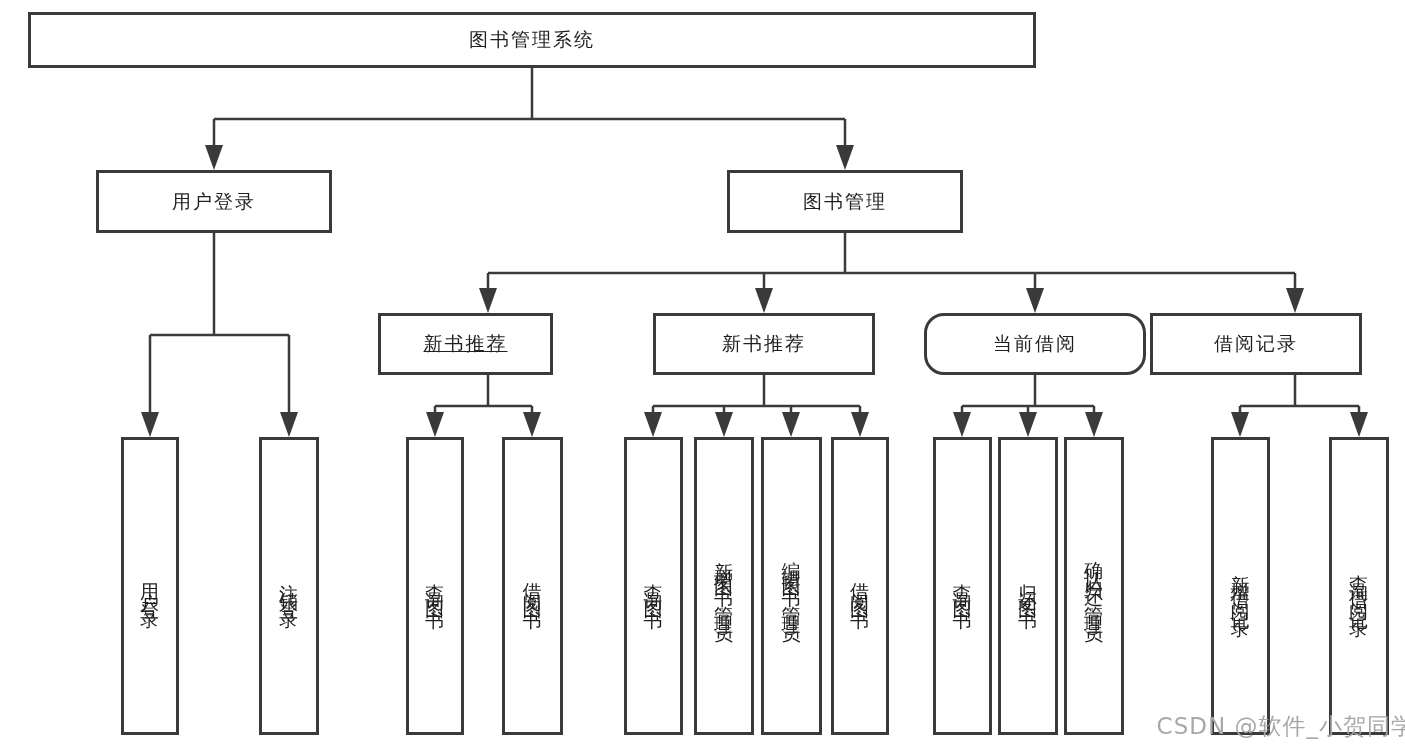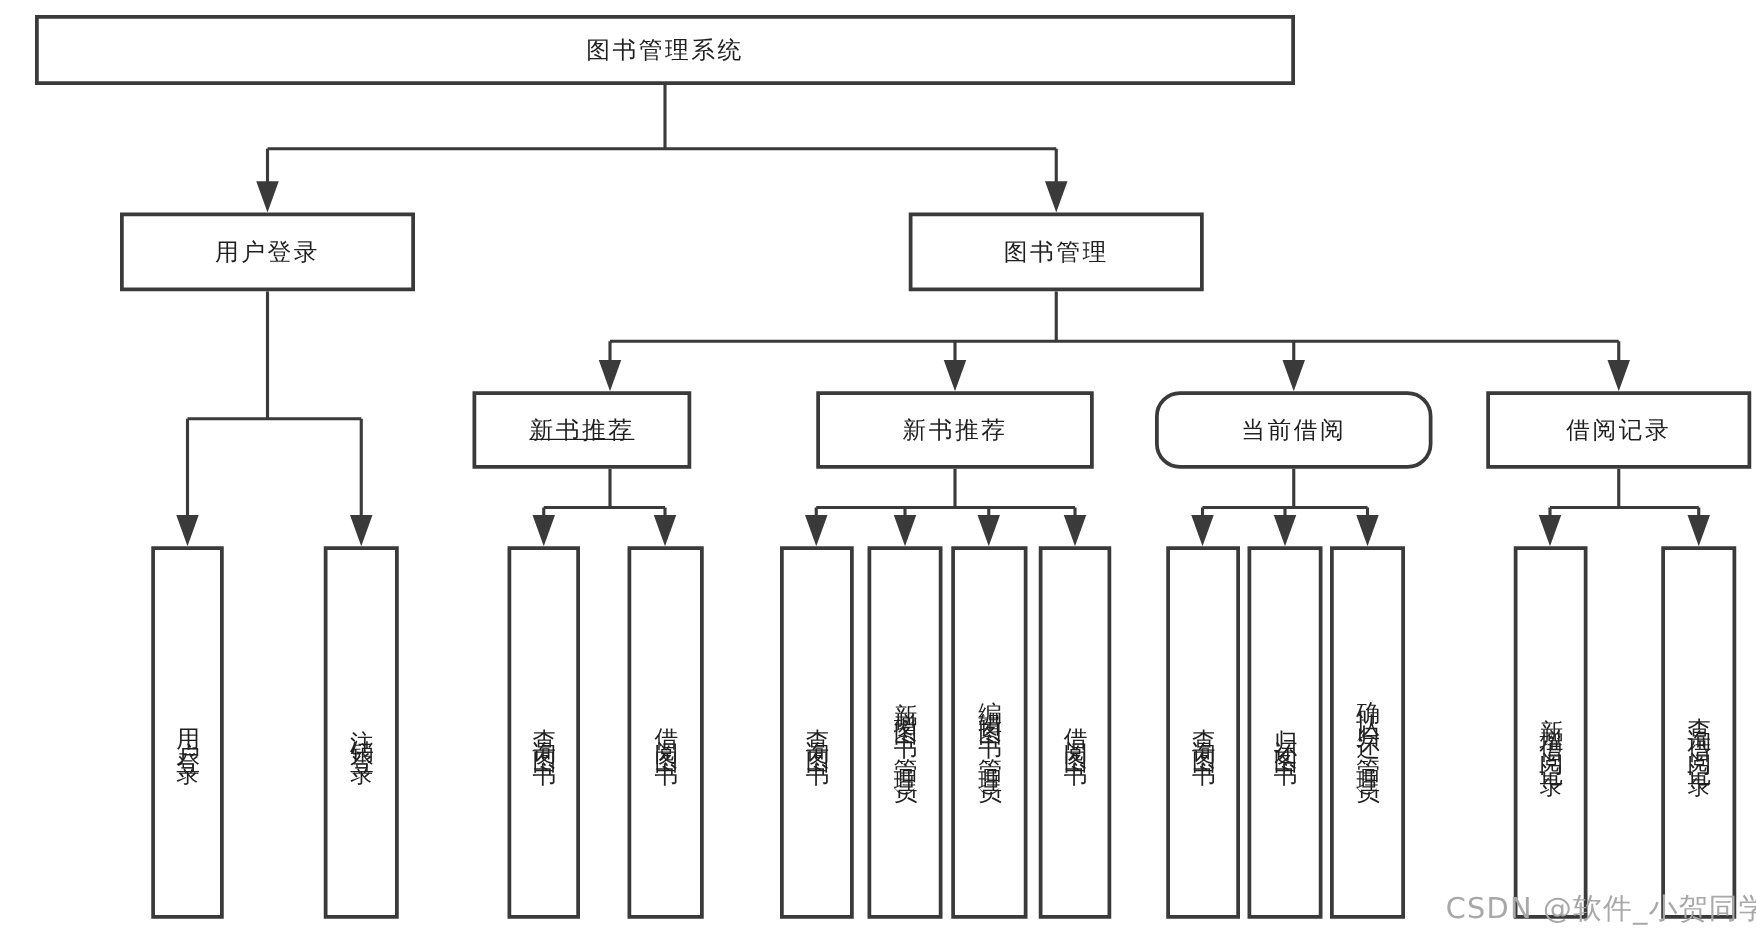--- a/index.html
+++ b/index.html
@@ -83,21 +83,21 @@
 
   <div class="node" style="left:362px;top:313px;width:175px;height:62px;text-decoration:underline;">
     <span class="hlabel">新书推荐</span>
   </div>
   <div class="node" style="left:637px;top:313px;width:222px;height:62px;">
     <span class="hlabel">新书推荐</span>
   </div>
   <div class="node" style="left:908px;top:313px;width:222px;height:62px;border-radius:20px;">
     <span class="hlabel">当前借阅</span>
   </div>
-  <div class="node" style="left:1173px;top:313px;width:212px;height:62px;text-align:right;">
+  <div class="node" style="left:1134px;top:313px;width:212px;height:62px;text-align:right;">
     <span class="hlabel">借阅记录</span>
   </div>
 
   <div class="node leaf" style="left:105px;top:437px;width:58px;height:298px;">
     <span class="vlabel">用户登录</span>
   </div>
   <div class="node leaf" style="left:243px;top:437px;width:60px;height:298px;">
     <span class="vlabel">注销登录</span>
   </div>
 

